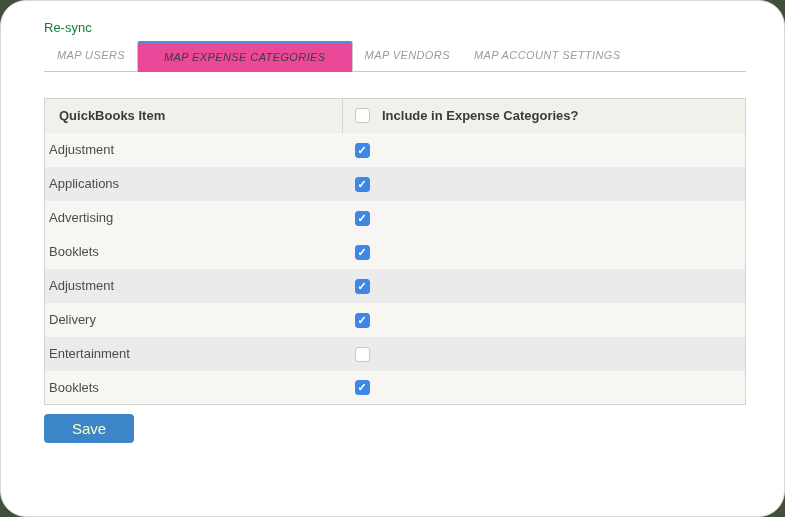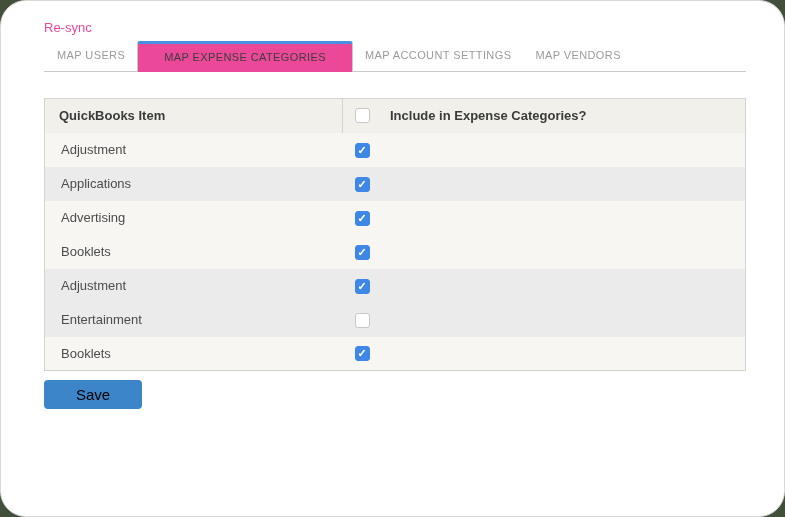--- a/index.html
+++ b/index.html
@@ -17,32 +17,33 @@
     border: 1px solid #d9d9d9;
     border-radius: 26px;
     overflow: hidden;
   }
   .content { padding-left: 43px; }
 
   .resync {
     display: inline-block;
     margin-top: 19px;
     font-size: 13px;
-    color: #ec4899;
+    color: #15803d;
     text-decoration: none;
     cursor: pointer;
   }
 
   .tabbar {
     margin-top: 6px;
     width: 702px;
     height: 30px;
     display: flex;
     align-items: flex-end;
     border-bottom: 1px solid #c9c9c9;
+    font-style: italic;
   }
   .tab {
     font-size: 11px;
     letter-spacing: 0.4px;
     color: #9b9b9b;
     text-transform: uppercase;
     padding: 0 12px;
     line-height: 29px;
     height: 30px;
     white-space: nowrap;
@@ -75,26 +76,26 @@
     text-align: left;
     font-weight: bold;
     color: #3b3b3b;
     padding-left: 14px;
   }
   .map-table th.col-item { width: 298px; }
   .map-table th.col-include { border-left: 1px solid #d4d4cf; padding-left: 12px; }
   .map-table td {
     height: 34px;
     color: #4c4c4c;
-    padding-left: 16px;
+    padding-left: 4px;
   }
   .map-table td.cell-include { padding-left: 12px; }
   .map-table tr.odd td { background: #f7f6f2; }
   .map-table tr.even td { background: #ebebeb; }
-  .th-flex { display: flex; align-items: center; gap: 20px; }
+  .th-flex { display: flex; align-items: center; gap: 12px; }
 
   input.cbx {
     appearance: none;
     -webkit-appearance: none;
     width: 15px;
     height: 15px;
     border: 1px solid #c8c8c5;
     border-radius: 3px;
     background: #ffffff;
     position: relative;
@@ -113,44 +114,44 @@
     color: #ffffff;
     font-size: 11px;
     line-height: 13px;
     text-align: center;
     font-weight: bold;
   }
 
   .save-btn {
     display: block;
     margin-top: 9px;
-    width: 98px;
+    width: 90px;
     height: 29px;
     background: #3c85c9;
     border: none;
     border-radius: 4px;
-    color: #000000;
+    color: #fef9c3;
     font-size: 15px;
     font-family: "Liberation Sans", sans-serif;
     cursor: pointer;
   }
 </style>
 </head>
 <body>
 
 <div class="card">
   <div class="content">
 
     <a class="resync">Re-sync</a>
 
     <div class="tabbar" id="tabbar">
         <div class="tab">MAP USERS</div>
         <div class="tab active">MAP EXPENSE CATEGORIES</div>
+        <div class="tab">MAP VENDORS</div>
         <div class="tab">MAP ACCOUNT SETTINGS</div>
-        <div class="tab">MAP VENDORS</div>
       </div>
 
     <table class="map-table">
       <thead>
         <tr>
           <th class="col-item">QuickBooks Item</th>
           <th class="col-include">
             <span class="th-flex">
               <input type="checkbox" class="cbx" id="header-cbx" style="">
               <span>Include in Expense Categories?</span>
@@ -172,20 +173,24 @@
             <td class="cell-include"><input type="checkbox" class="cbx" checked="" style=""></td>
           </tr>
           <tr class="odd">
             <td>Booklets</td>
             <td class="cell-include"><input type="checkbox" class="cbx" checked="" style=""></td>
           </tr>
           <tr class="even">
             <td>Adjustment</td>
             <td class="cell-include"><input type="checkbox" class="cbx" checked="" style=""></td>
           </tr>
+          <tr class="odd">
+            <td>Delivery</td>
+            <td class="cell-include"><input type="checkbox" class="cbx" checked="" style=""></td>
+          </tr>
           <tr class="even">
             <td>Entertainment</td>
             <td class="cell-include"><input type="checkbox" class="cbx" style=""></td>
           </tr>
           <tr class="odd">
             <td>Booklets</td>
             <td class="cell-include"><input type="checkbox" class="cbx" checked="" style=""></td>
           </tr>
         </tbody>
     </table>

